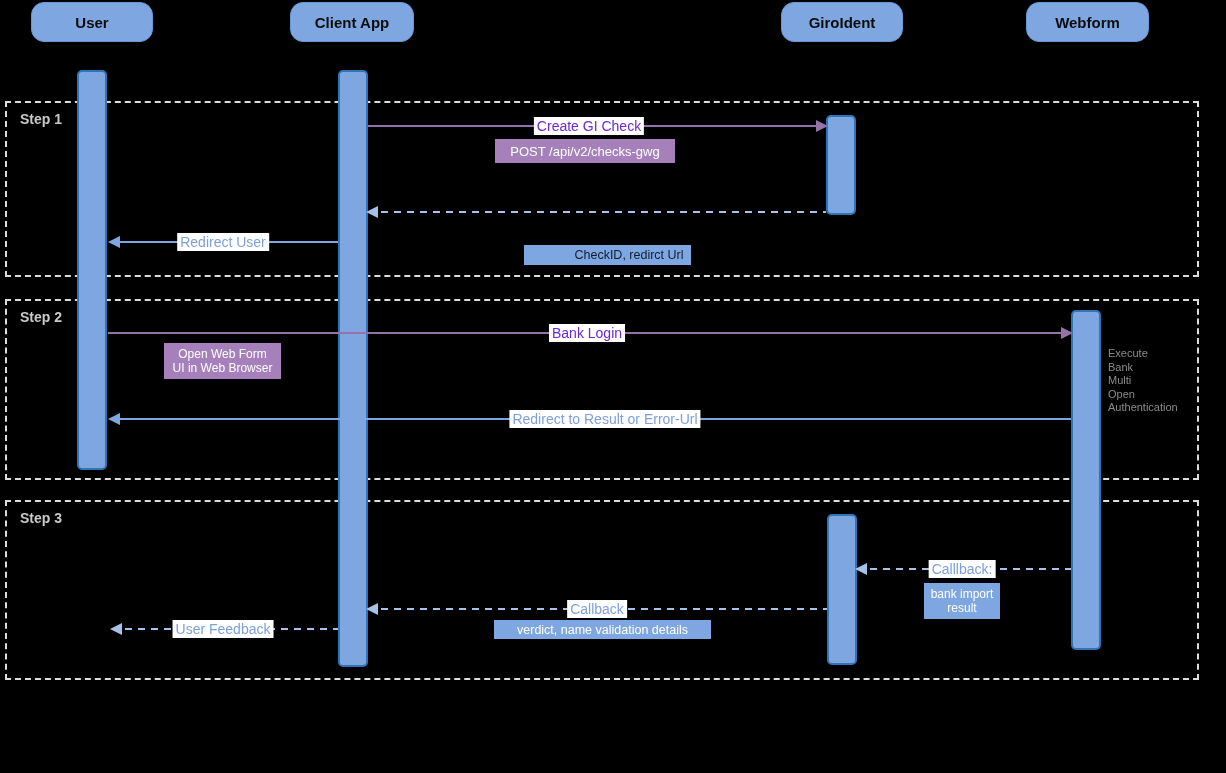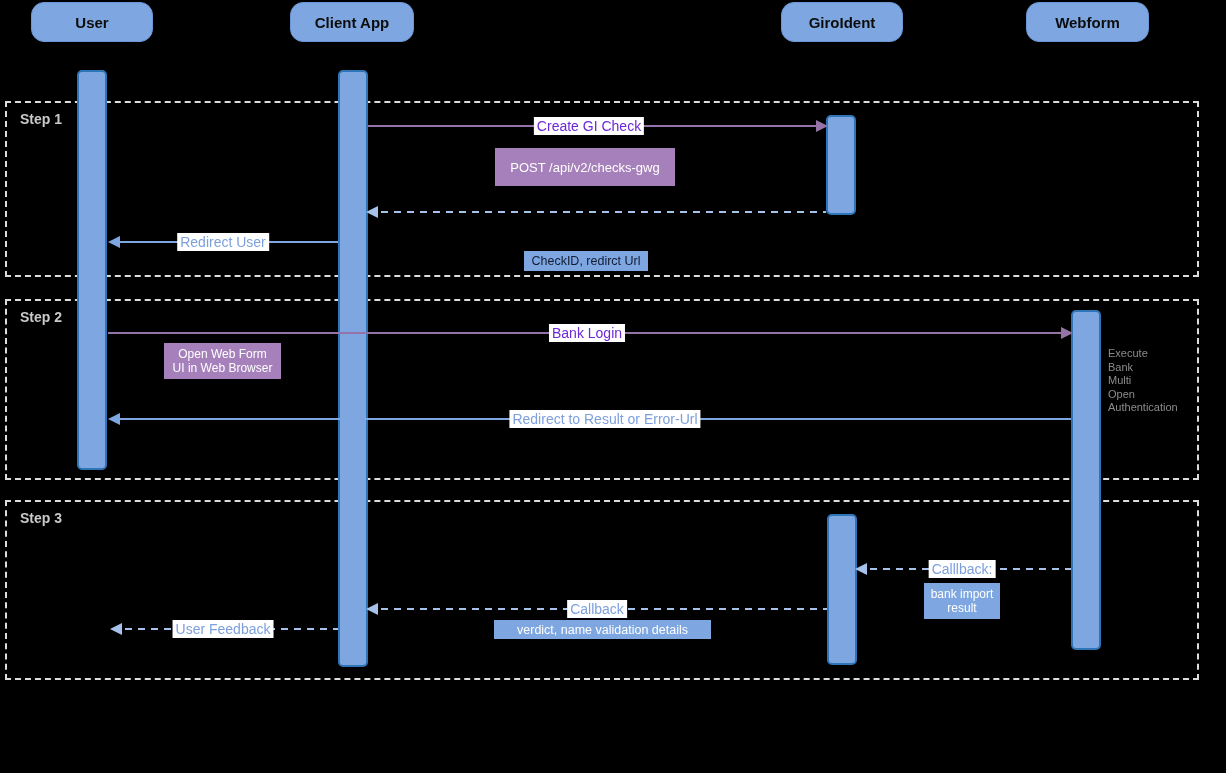--- a/index.html
+++ b/index.html
@@ -88,26 +88,26 @@
   <div class="bar" style="left:338px;top:70px;height:597px;"></div>
   <div class="bar" style="left:826px;top:115px;height:100px;"></div>
   <div class="bar" style="left:827px;top:514px;height:151px;"></div>
   <div class="bar" style="left:1071px;top:310px;height:340px;"></div>
 
   <div class="arrow a-purple" style="left:368px;top:125px;width:458px;">
     <div class="head head-r"></div>
   </div>
   <div class="wlabel t-purple" style="left:589px;top:117px;">Create GI Check</div>
 
-  <div class="pbox" style="left:495px;top:148px;width:180px;height:38px;">POST /api/v2/checks-gwg</div>
+  <div class="pbox" style="left:495px;top:139px;width:180px;height:24px;">POST /api/v2/checks-gwg</div>
 
   <div class="arrow a-dash" style="left:368px;top:211px;width:458px;">
     <div class="head head-l light"></div>
   </div>
-  <div class="bbox darktext" style="left:524px;top:251px;width:124px;height:20px;">CheckID, redirct Url</div>
+  <div class="bbox darktext" style="left:524px;top:245px;width:124px;height:20px;padding-left:43px;">CheckID, redirct Url</div>
 
   <div class="arrow a-blue" style="left:110px;top:241px;width:228px;">
     <div class="head head-l"></div>
   </div>
   <div class="wlabel t-blue" style="left:223px;top:233px;">Redirect User</div>
 
   <div class="arrow a-purple" style="left:108px;top:332px;width:963px;">
     <div class="head head-r"></div>
   </div>
   <div class="wlabel t-purple" style="left:587px;top:324px;">Bank Login</div>

